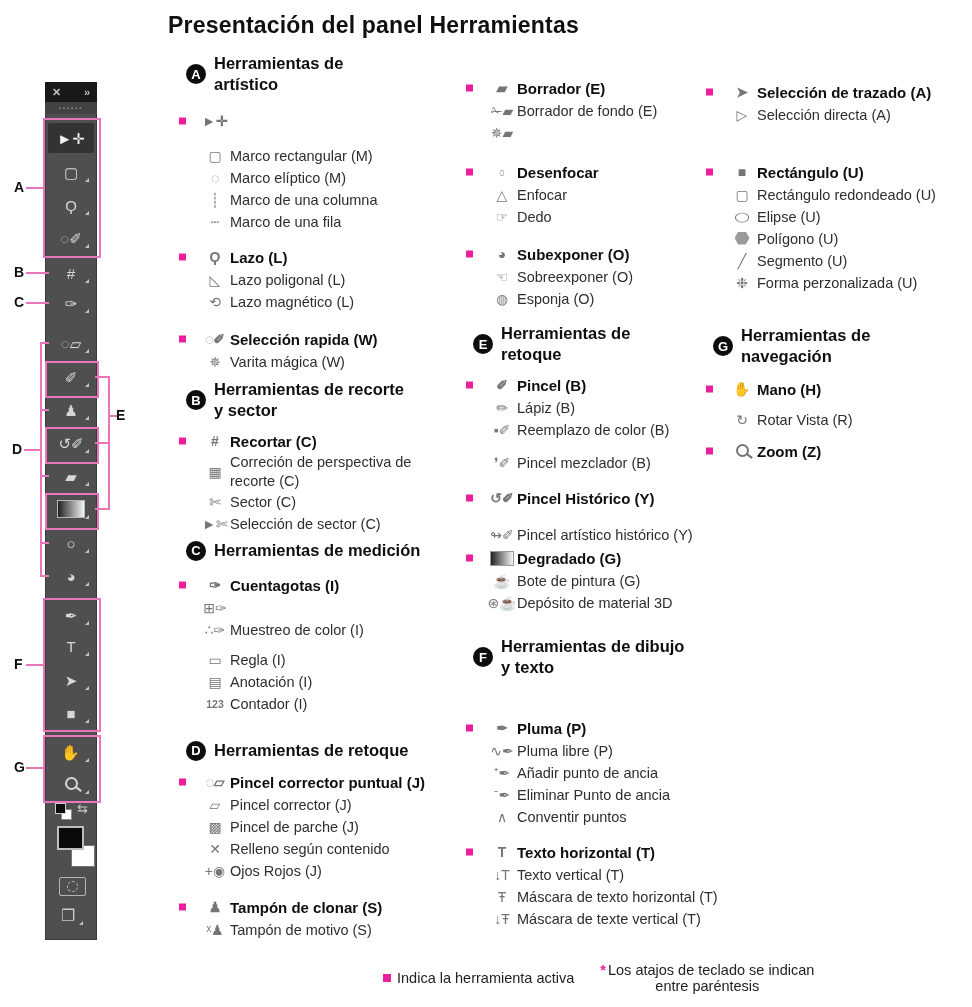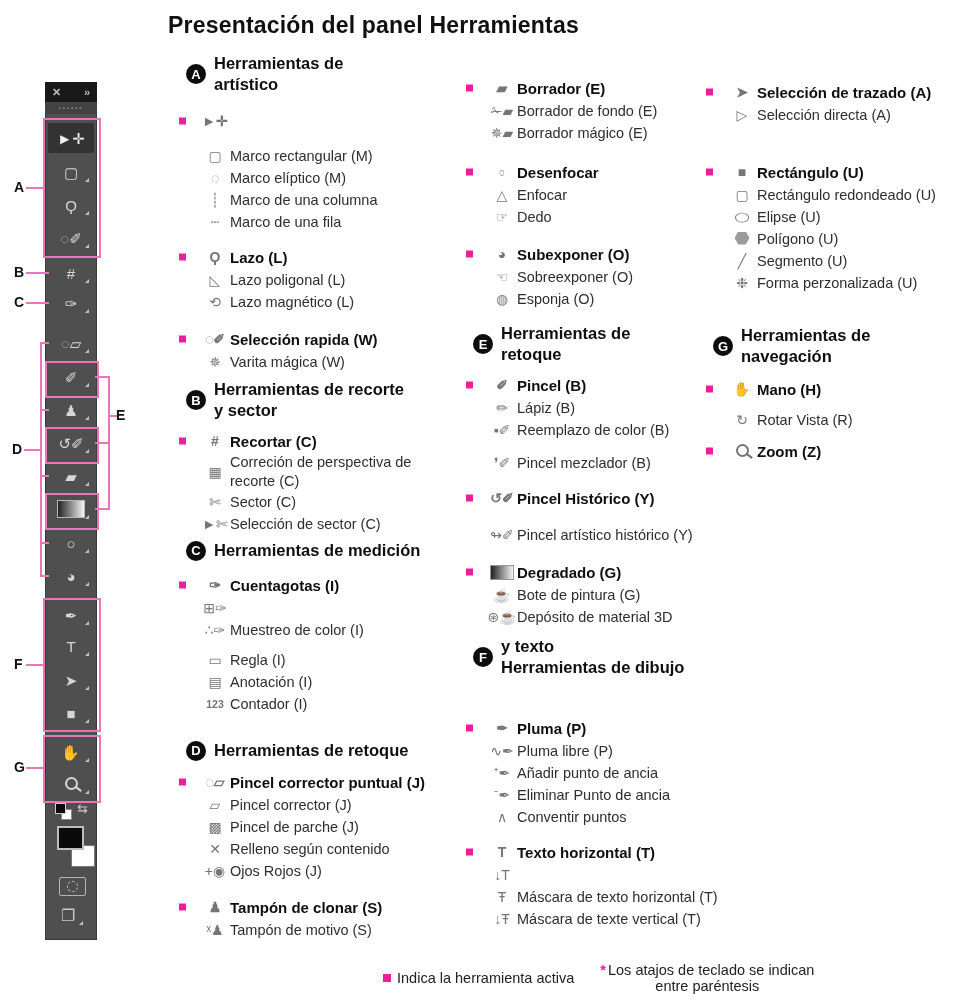--- a/index.html
+++ b/index.html
@@ -251,21 +251,20 @@
           <span class="bullet"></span>
           <span class="ic">▰</span>
           <span class="lbl">Borrador (E)</span>
         </div>
         <div class="item">
           <span class="ic">✁▰</span>
           <span class="lbl">Borrador de fondo (E)</span>
         </div>
         <div class="item">
           <span class="ic">✵▰</span>
-          <span class="lbl">Borrador mágico (E)</span>
         </div>
       </div>
       <div class="grp" style="margin-top: 16px;">
         <div class="item bold">
           <span class="bullet"></span>
           <span class="ic tall">○</span>
           <span class="lbl">Desenfocar</span>
         </div>
         <div class="item">
           <span class="ic">△</span>
@@ -325,41 +324,41 @@
           <span class="ic">↺✐</span>
           <span class="lbl">Pincel Histórico (Y)</span>
         </div>
       </div>
       <div class="grp" style="margin-top: 14px;">
         <div class="item">
           <span class="ic">↬✐</span>
           <span class="lbl">Pincel artístico histórico (Y)</span>
         </div>
       </div>
-      <div class="grp" style="margin-top: 14px;">
+      <div class="grp" style="">
         <div class="item bold">
           <span class="bullet"></span>
           <span class="ic"><span class="grad"></span></span>
           <span class="lbl">Degradado (G)</span>
         </div>
         <div class="item">
           <span class="ic">☕</span>
           <span class="lbl">Bote de pintura (G)</span>
         </div>
         <div class="item">
           <span class="ic">⊛☕</span>
           <span class="lbl">Depósito de material 3D</span>
         </div>
       </div>
     </div>
     <div class="sec" style="left: 487px; top: 636px; width: 272px;">
       <div class="shead">
         <span class="badge">F</span>
+        <div>Herramientas de dibujo</div>
         <div>y texto</div>
-        <div>Herramientas de dibujo</div>
       </div>
       <div class="grp" style="margin-top: 38px;">
         <div class="item bold">
           <span class="bullet"></span>
           <span class="ic">✒</span>
           <span class="lbl">Pluma (P)</span>
         </div>
         <div class="item">
           <span class="ic">∿✒</span>
           <span class="lbl">Pluma libre (P)</span>
@@ -378,20 +377,21 @@
         </div>
       </div>
       <div class="grp" style="margin-top: 12px;">
         <div class="item bold">
           <span class="bullet"></span>
           <span class="ic">T</span>
           <span class="lbl">Texto horizontal (T)</span>
         </div>
         <div class="item">
           <span class="ic">↓T</span>
+          <span class="lbl">Texto vertical (T)</span>
         </div>
         <div class="item">
           <span class="ic">Ŧ</span>
           <span class="lbl">Máscara de texto horizontal (T)</span>
         </div>
         <div class="item">
           <span class="ic">↓Ŧ</span>
           <span class="lbl">Máscara de texte vertical (T)</span>
         </div>
       </div>

